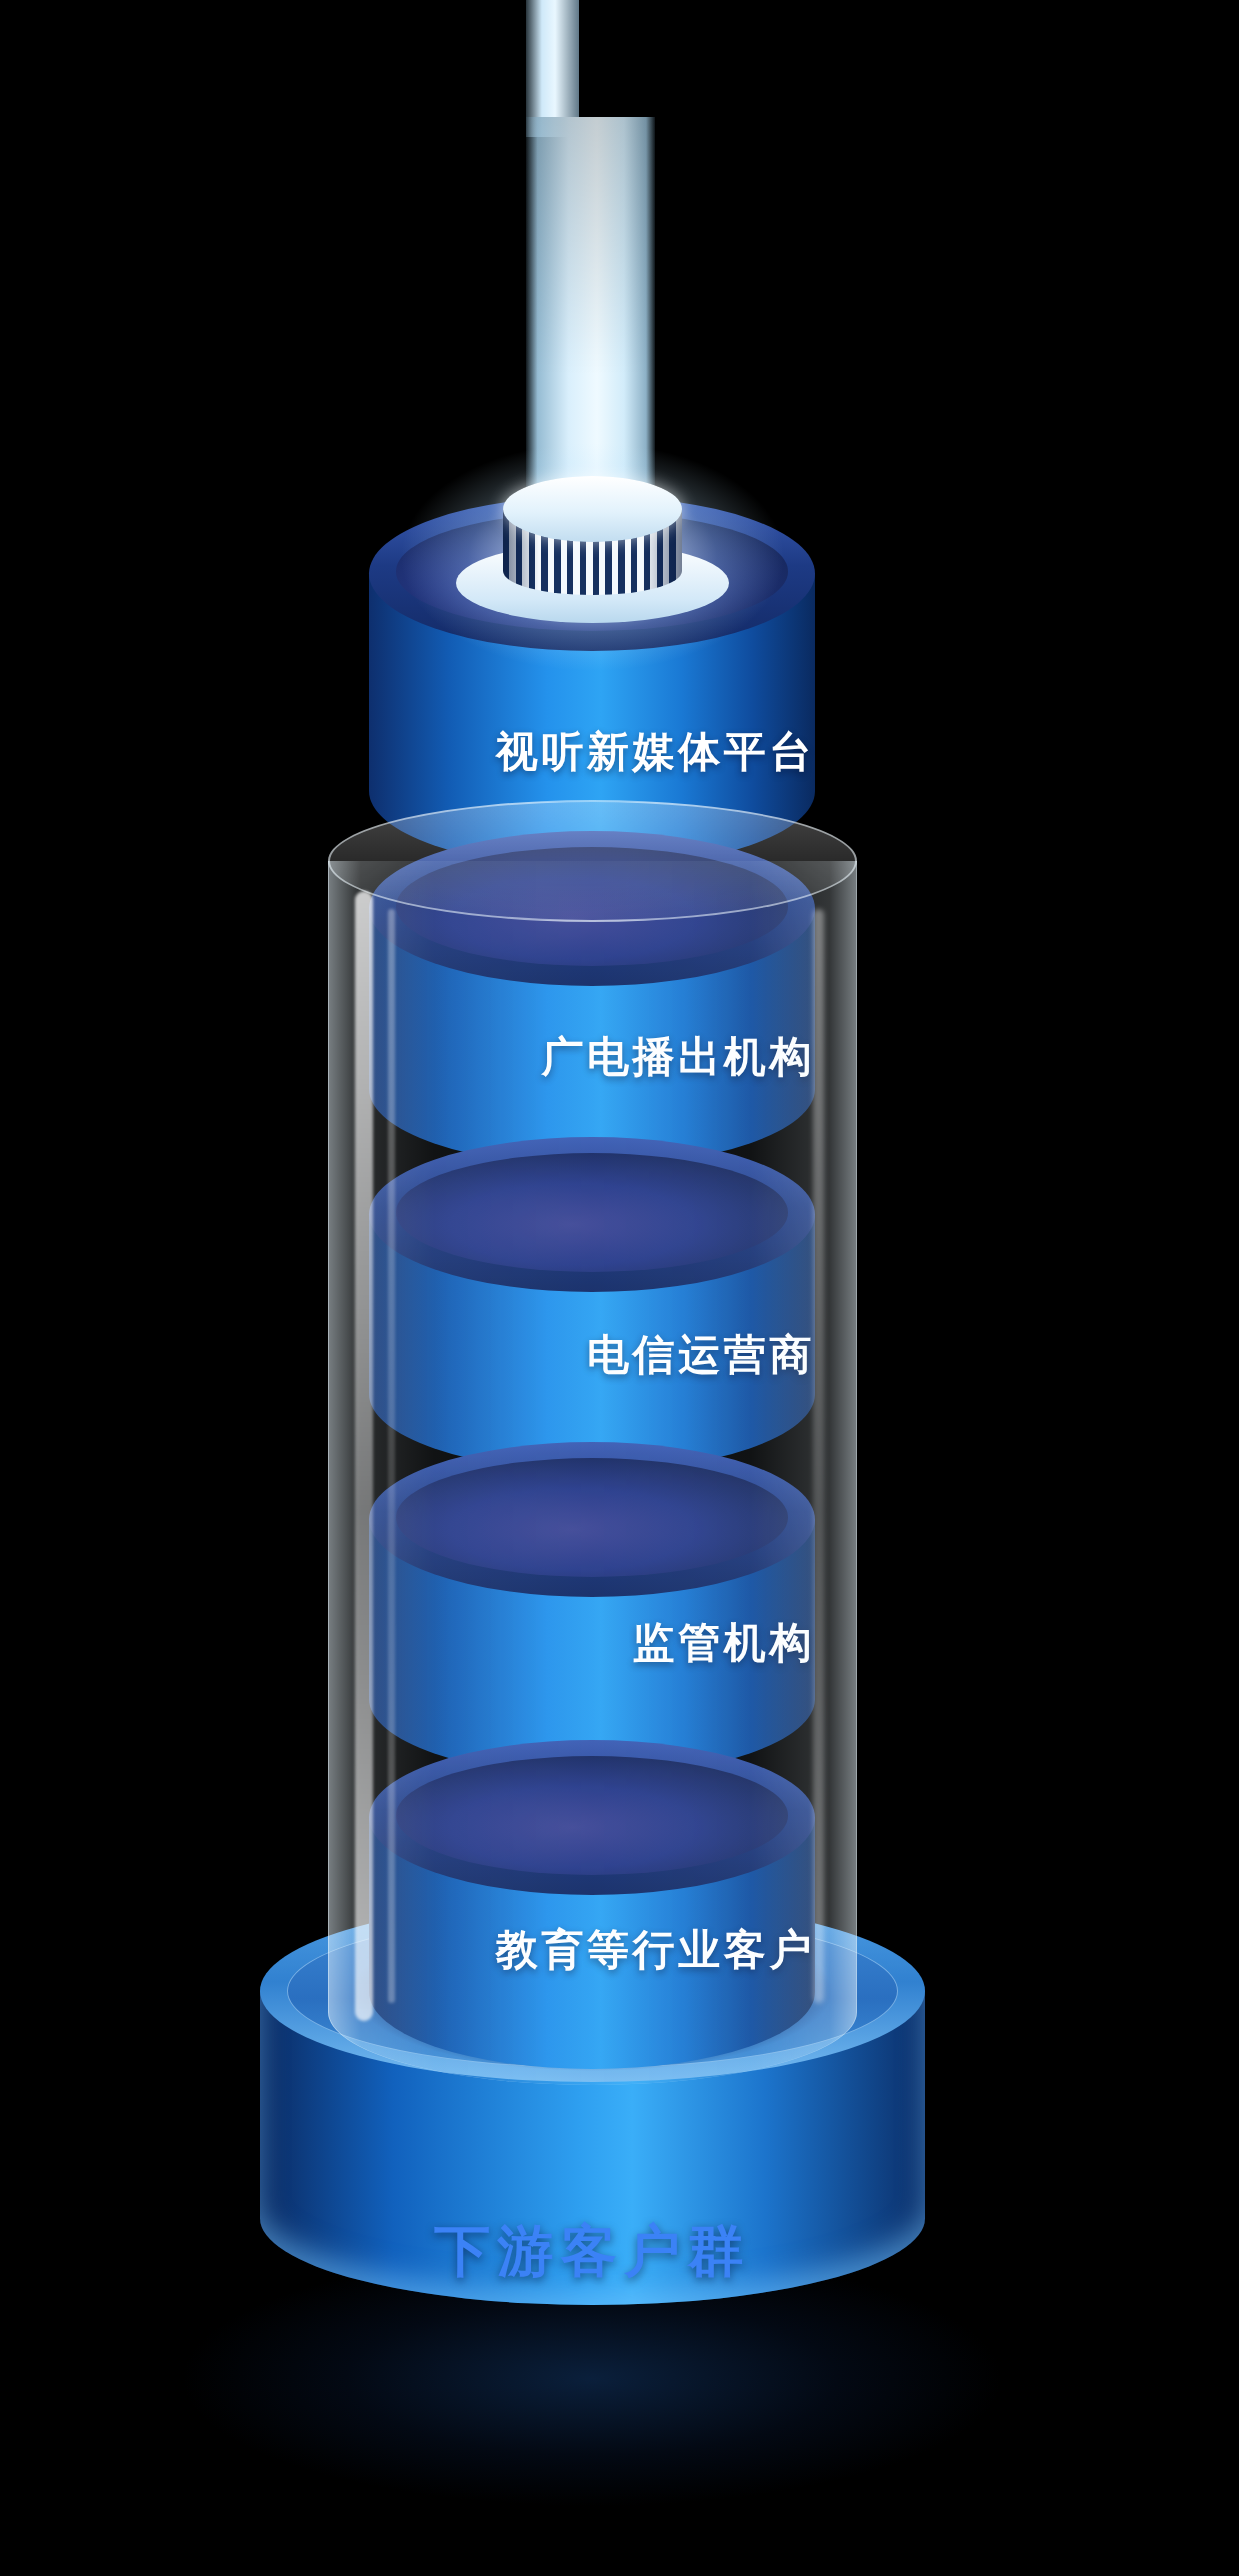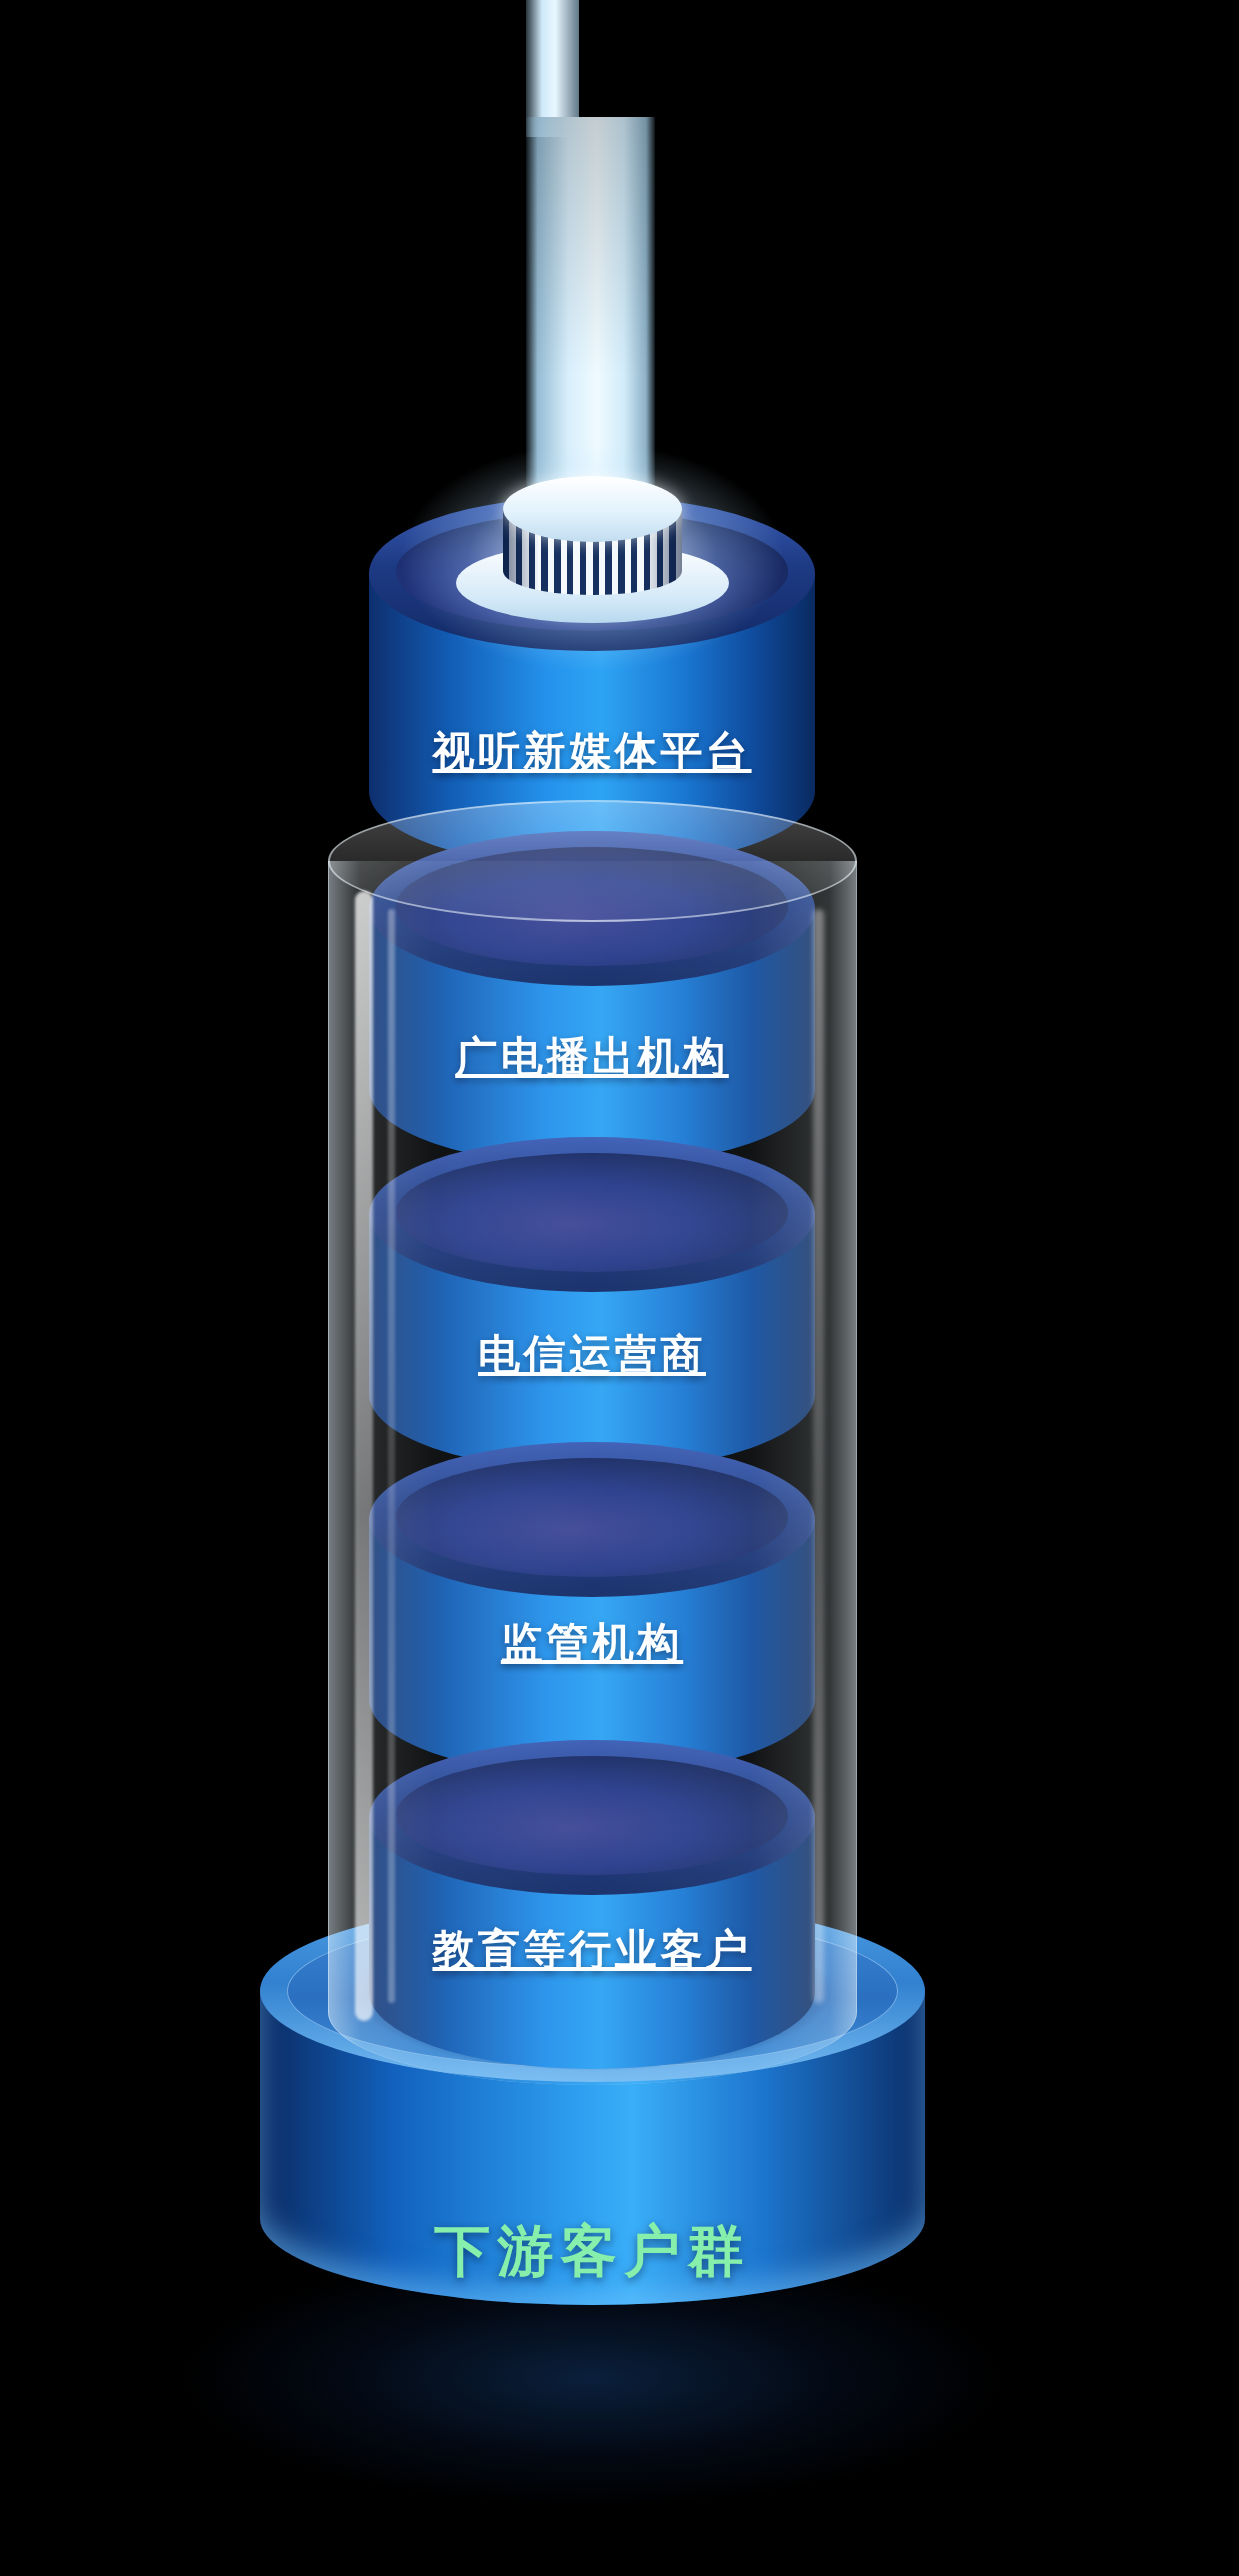--- a/index.html
+++ b/index.html
@@ -73,21 +73,21 @@
   .base-shadow {
     left: 93px; top: 12px; width: 479px; height: 159px;
     border-radius: 50%;
     background: radial-gradient(closest-side,
       #0d2158 0%, #122860 55%, rgba(18,40,96,0.55) 80%, rgba(18,40,96,0) 100%);
   }
   .base-label {
     left: 260px; top: 2212px; width: 665px; height: 77px;
     z-index: 3;
     line-height: 77px; text-align: center;
-    color: #86efac; font-size: 56px; font-weight: 700;
+    color: #3b82f6; font-size: 56px; font-weight: 700;
     letter-spacing: 7.3px;
     text-shadow: 0 2.7px 9px rgba(0,10,40,0.5);
   }
 
   
   .cyl { left: 369px; width: 446px; z-index: 4; }
   .cyl1 { top: 496px;  height: 372px; }
   .cyl2 { top: 831px;  height: 335px; }
   .cyl3 { top: 1137px; height: 334px; }
   .cyl4 { top: 1442px; height: 334px; }
@@ -106,24 +106,23 @@
     background: linear-gradient(180deg, #3b5cb4 0%, #1d3a84 45%, #132a66 100%);
   }
   .cyl-top-inner {
     left: 27px; right: 27px; top: 16.4px; bottom: 20px;
     border-radius: 50%;
     background: radial-gradient(ellipse at 45% 60%,
       #3f4796 0%, #273a8a 40%, #17285f 75%, #111e4c 100%);
   }
   .cyl-label {
     left: 0; right: 0; height: 64px; line-height: 64px;
-    text-align: center; color: #ffffff;
+    text-align: right; color: #ffffff;
     font-size: 42px; font-weight: 600; letter-spacing: 3.6px;
     text-shadow: 0 2.7px 7.3px rgba(0,10,40,0.45);
-    text-decoration: underline;
   }
   .cyl1 .cyl-label { top: 224px; }
   .cyl2 .cyl-label { top: 194px; }
   .cyl3 .cyl-label { top: 186px; }
   .cyl4 .cyl-label { top: 169px; }
   .cyl5 .cyl-label { top: 178px; }
 
   
   .beam-glow {
     left: 401px; top: 443px; width: 383px; height: 228px;

